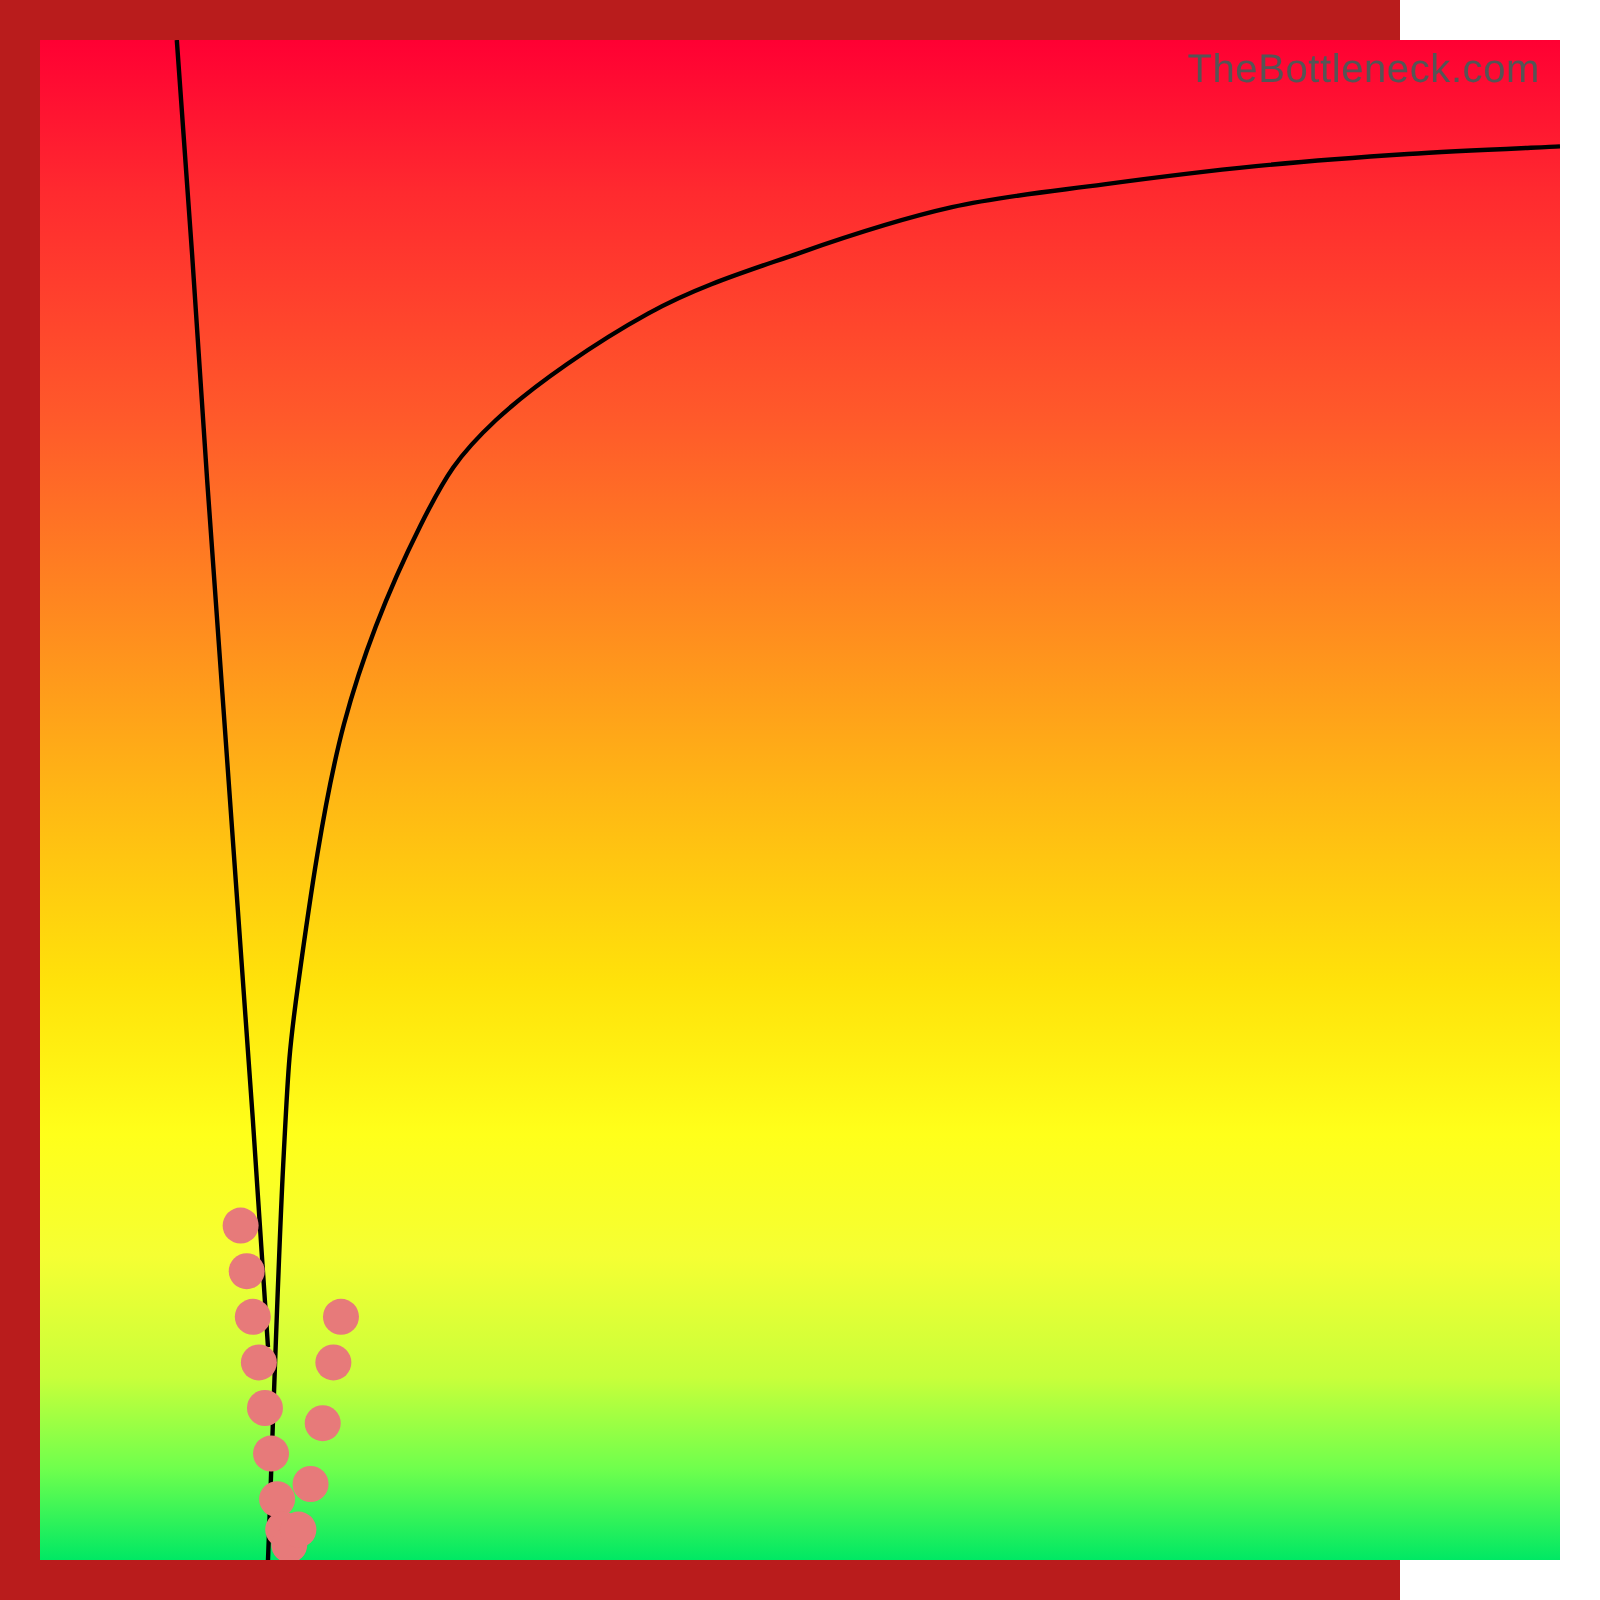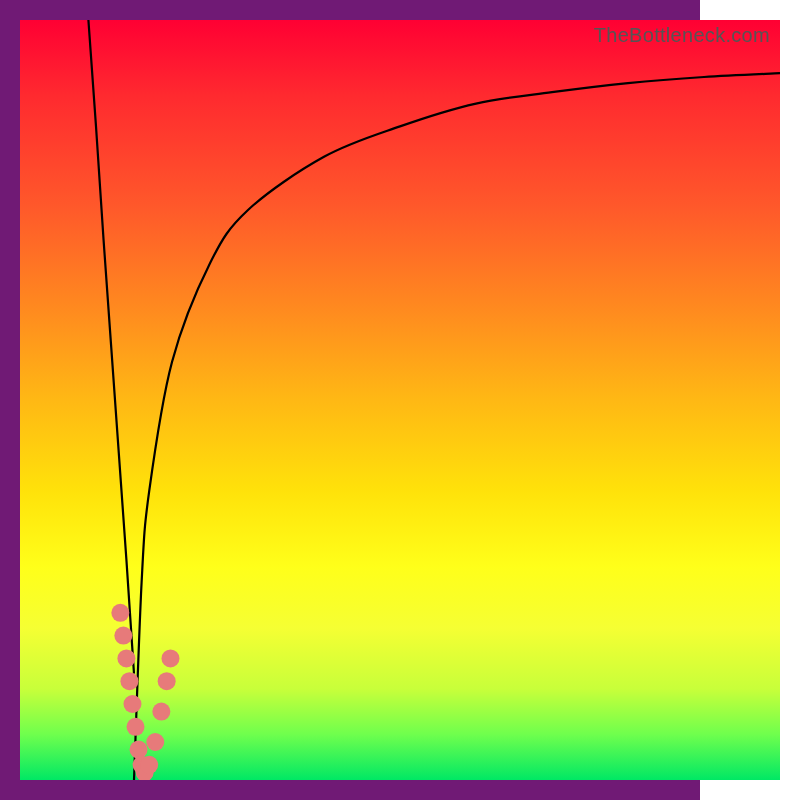--- a/index.html
+++ b/index.html
@@ -7,21 +7,21 @@
     padding: 0;
     width: 800px;
     height: 800px;
     overflow: hidden;
     font-family: Arial, Helvetica, sans-serif;
   }
   .frame {
     position: relative;
     width: 700px;
     height: 800px;
-    background: #701a75;
+    background: #b91c1c;
   }
   .plot-area {
     position: absolute;
     left: 20px;
     top: 20px;
     width: 760px;
     height: 760px;
     background: linear-gradient(to bottom,
       #ff0033 0%,
       #ff2a2f 10%,

